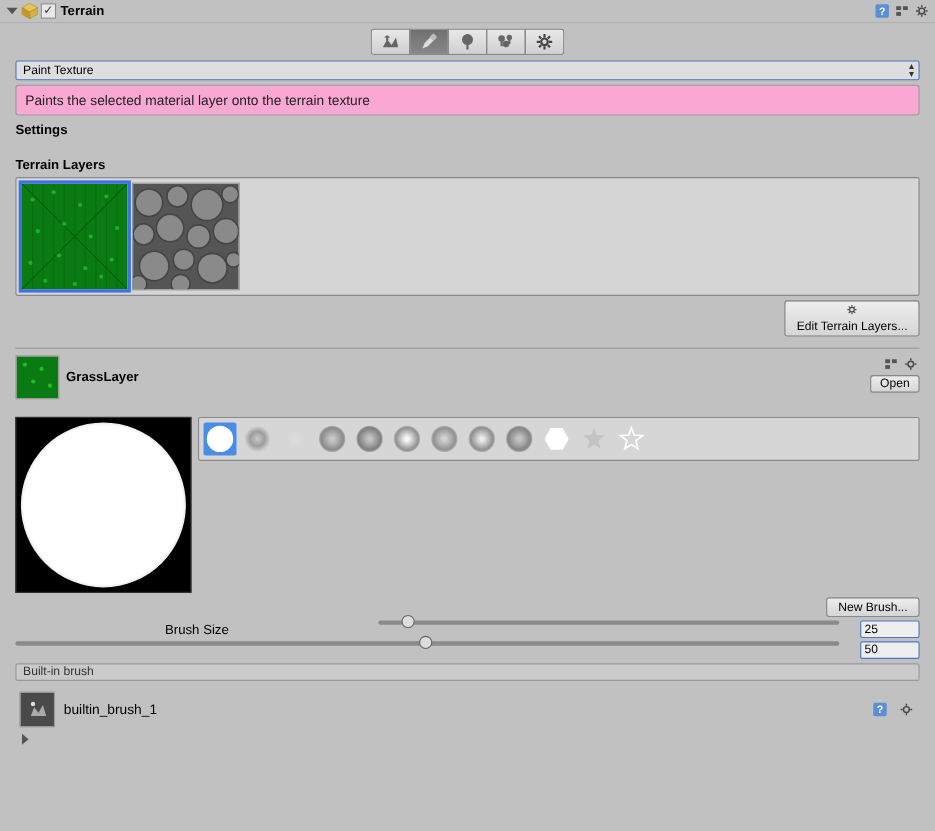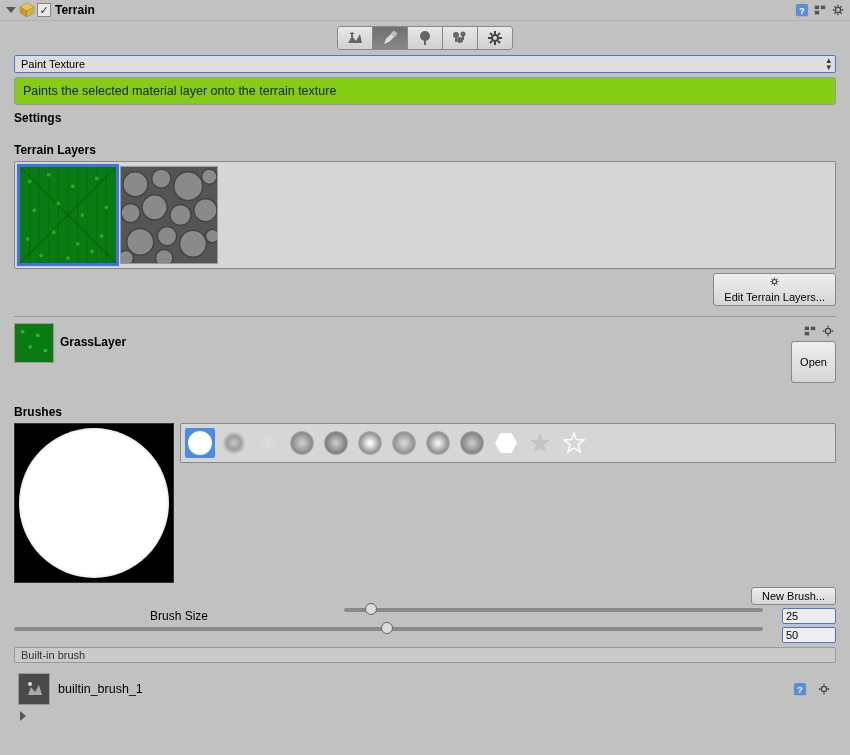--- a/index.html
+++ b/index.html
@@ -90,21 +90,21 @@
     .dropdown .dd-arrows {
       position:absolute;
       right:4px;
       font-size:9px;
       line-height:7px;
       color:#333;
     }
     .description-box {
       border: 1px solid #999;
       border-radius: 3px;
-      background: #84cc16;
+      background: #f9a8d4;
       padding: 6px 8px;
       font-size: 12.5px;
       color: #222;
       margin-bottom: 6px;
     }
     .section-title {
       font-weight: bold;
       font-size: 12px;
       margin: 6px 0 4px 0;
     }
@@ -439,28 +439,27 @@
                 <rect x="2" y="9" width="5" height="4" fill="#555"></rect>
               </svg>
             </div>
             <div class="small-ico">
               <svg width="14" height="14" viewBox="0 0 16 16">
                 <circle cx="8" cy="8" r="3" fill="none" stroke="#444" stroke-width="1.5"></circle>
                 <path d="M8 2v2M8 12v2M2 8h2M12 8h2" stroke="#444" stroke-width="1.5"></path>
               </svg>
             </div>
           </div>
-          <div class="btn" style="padding:14px 8px;">
+          <div class="btn" style="padding:1px 8px;">
             <span>Open</span>
           </div>
       </div>
     </div>
 
     <div style="height:16px"></div>
-    <div class="section-title">Brushes</div>
 
     <div class="brush-row">
       <div class="brush-preview">
         <div class="circle"></div>
       </div>
       <div style="flex:1;display:flex;flex-direction:column;gap:4px;">
         <div class="brush-list">
           <div class="brush-item selected">
               <div class="bcirc solid"></div>
             </div>

